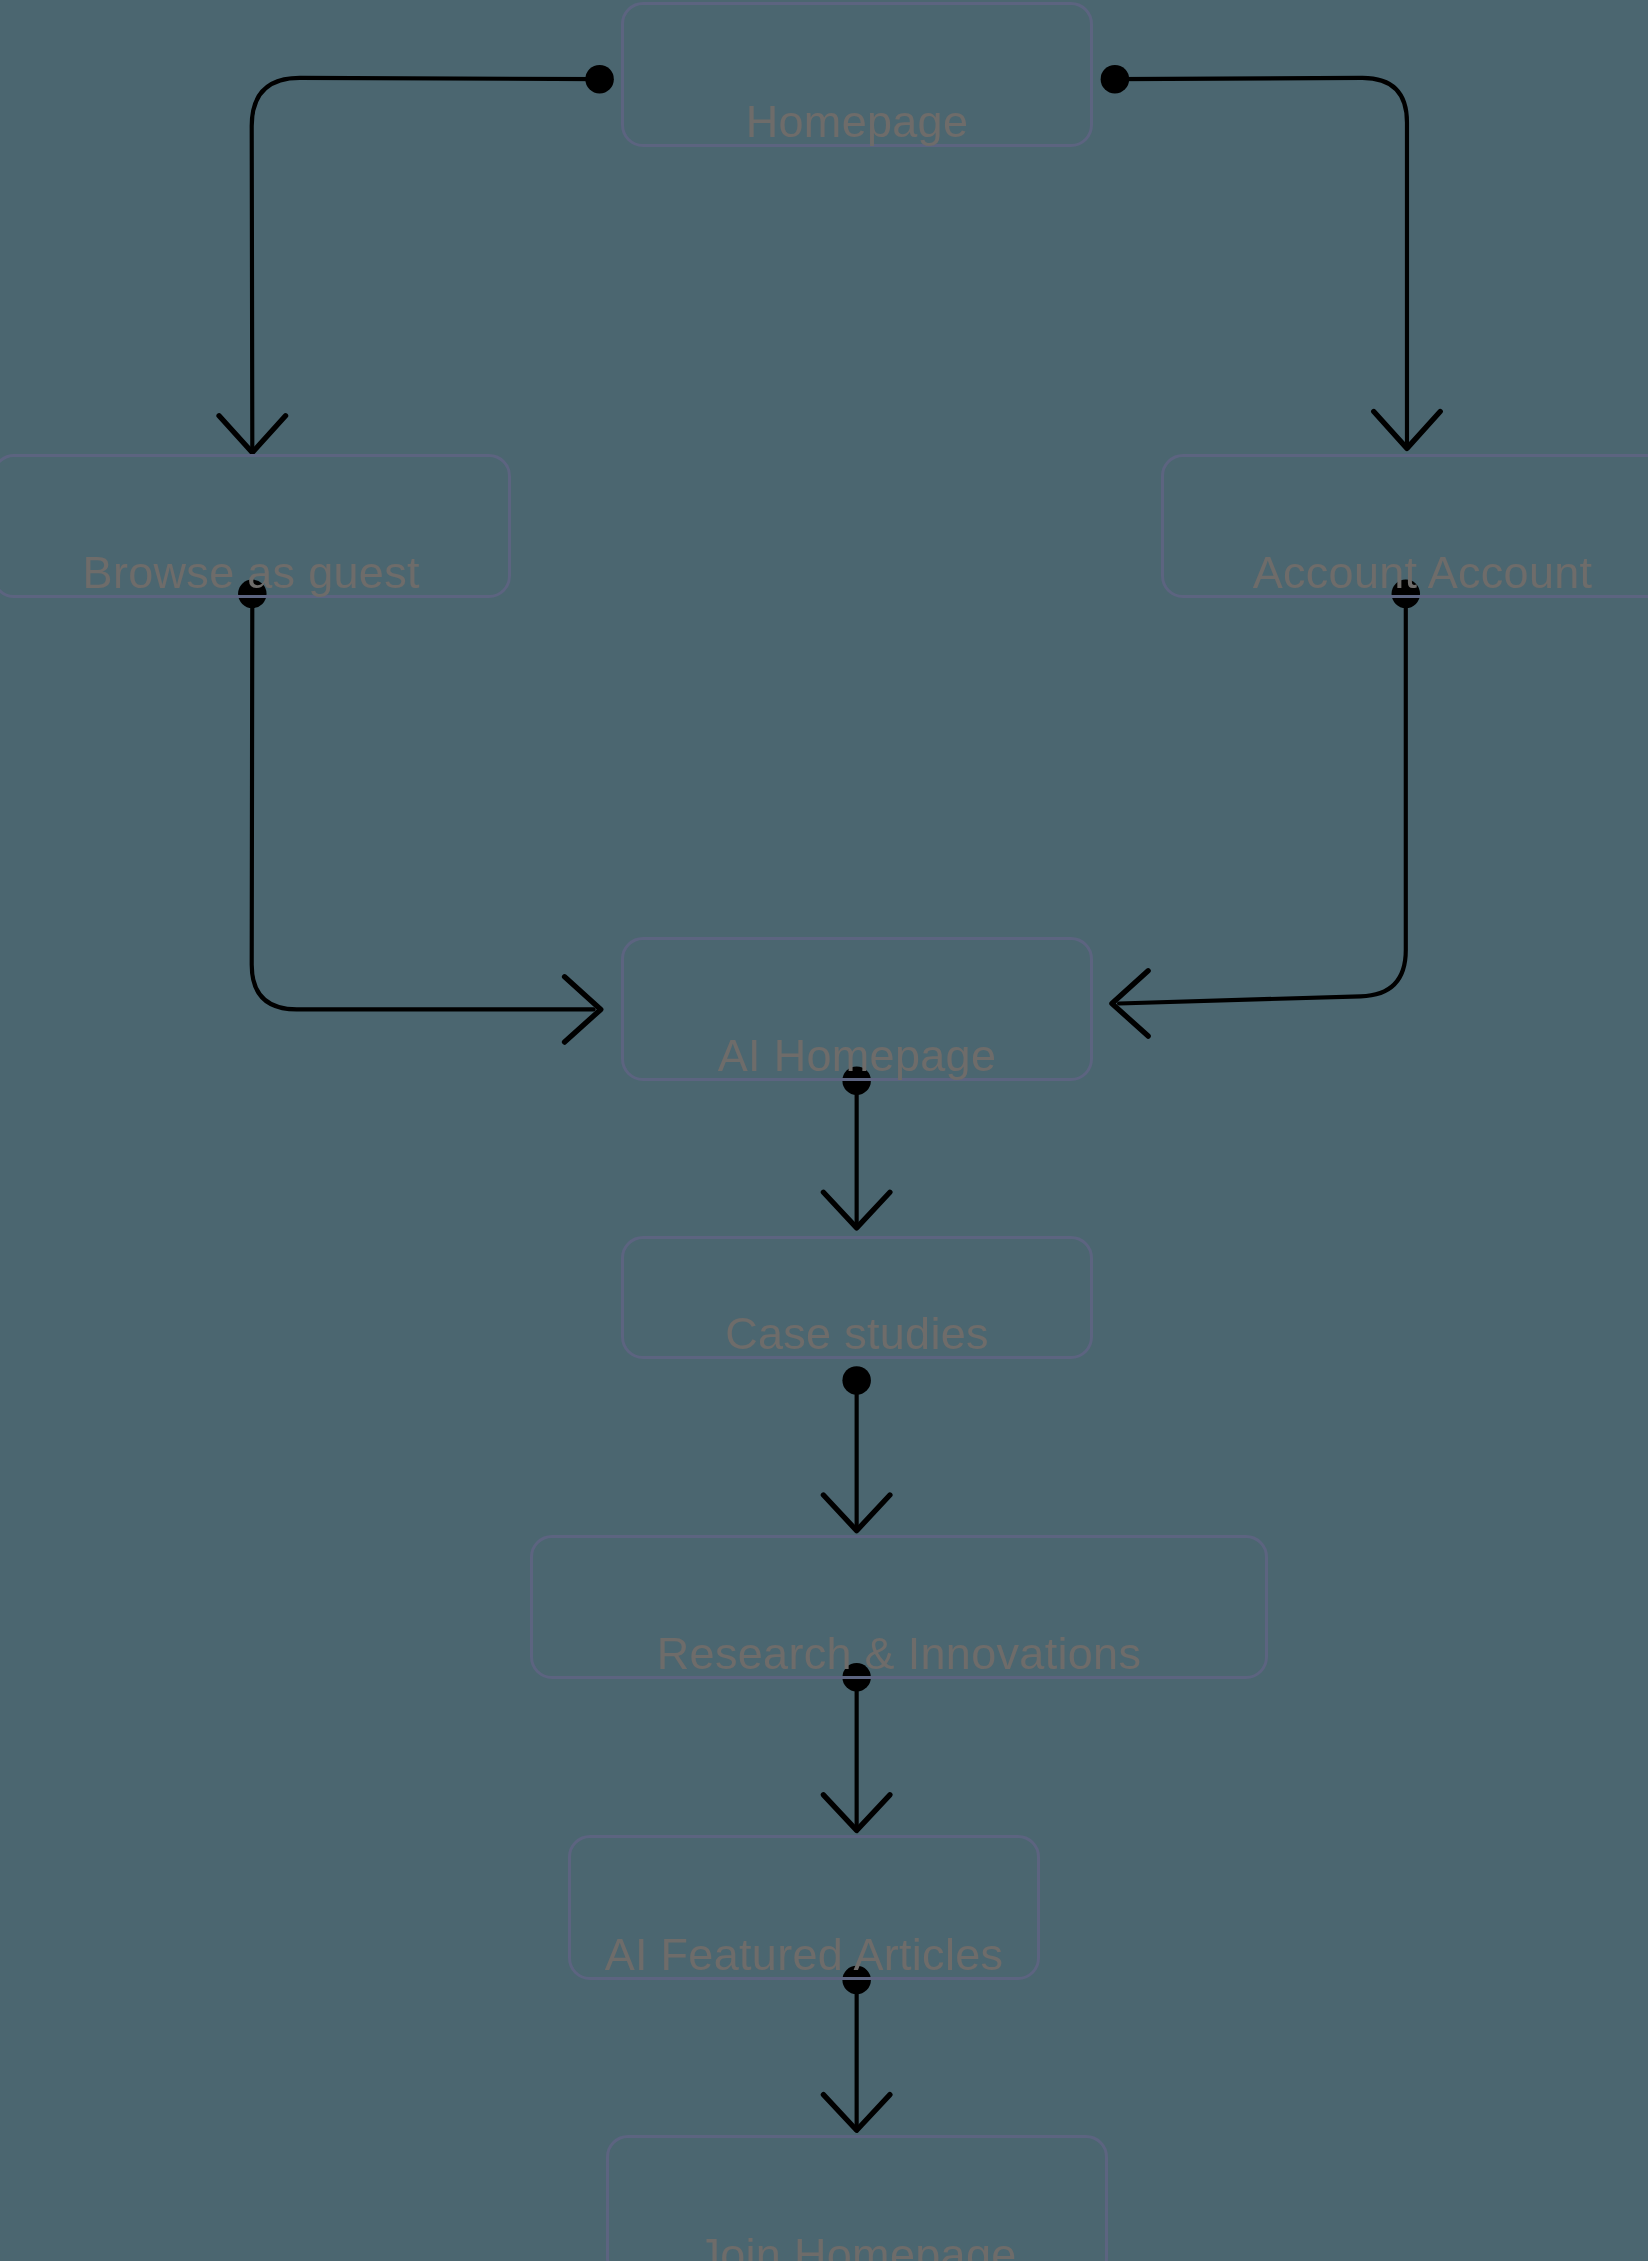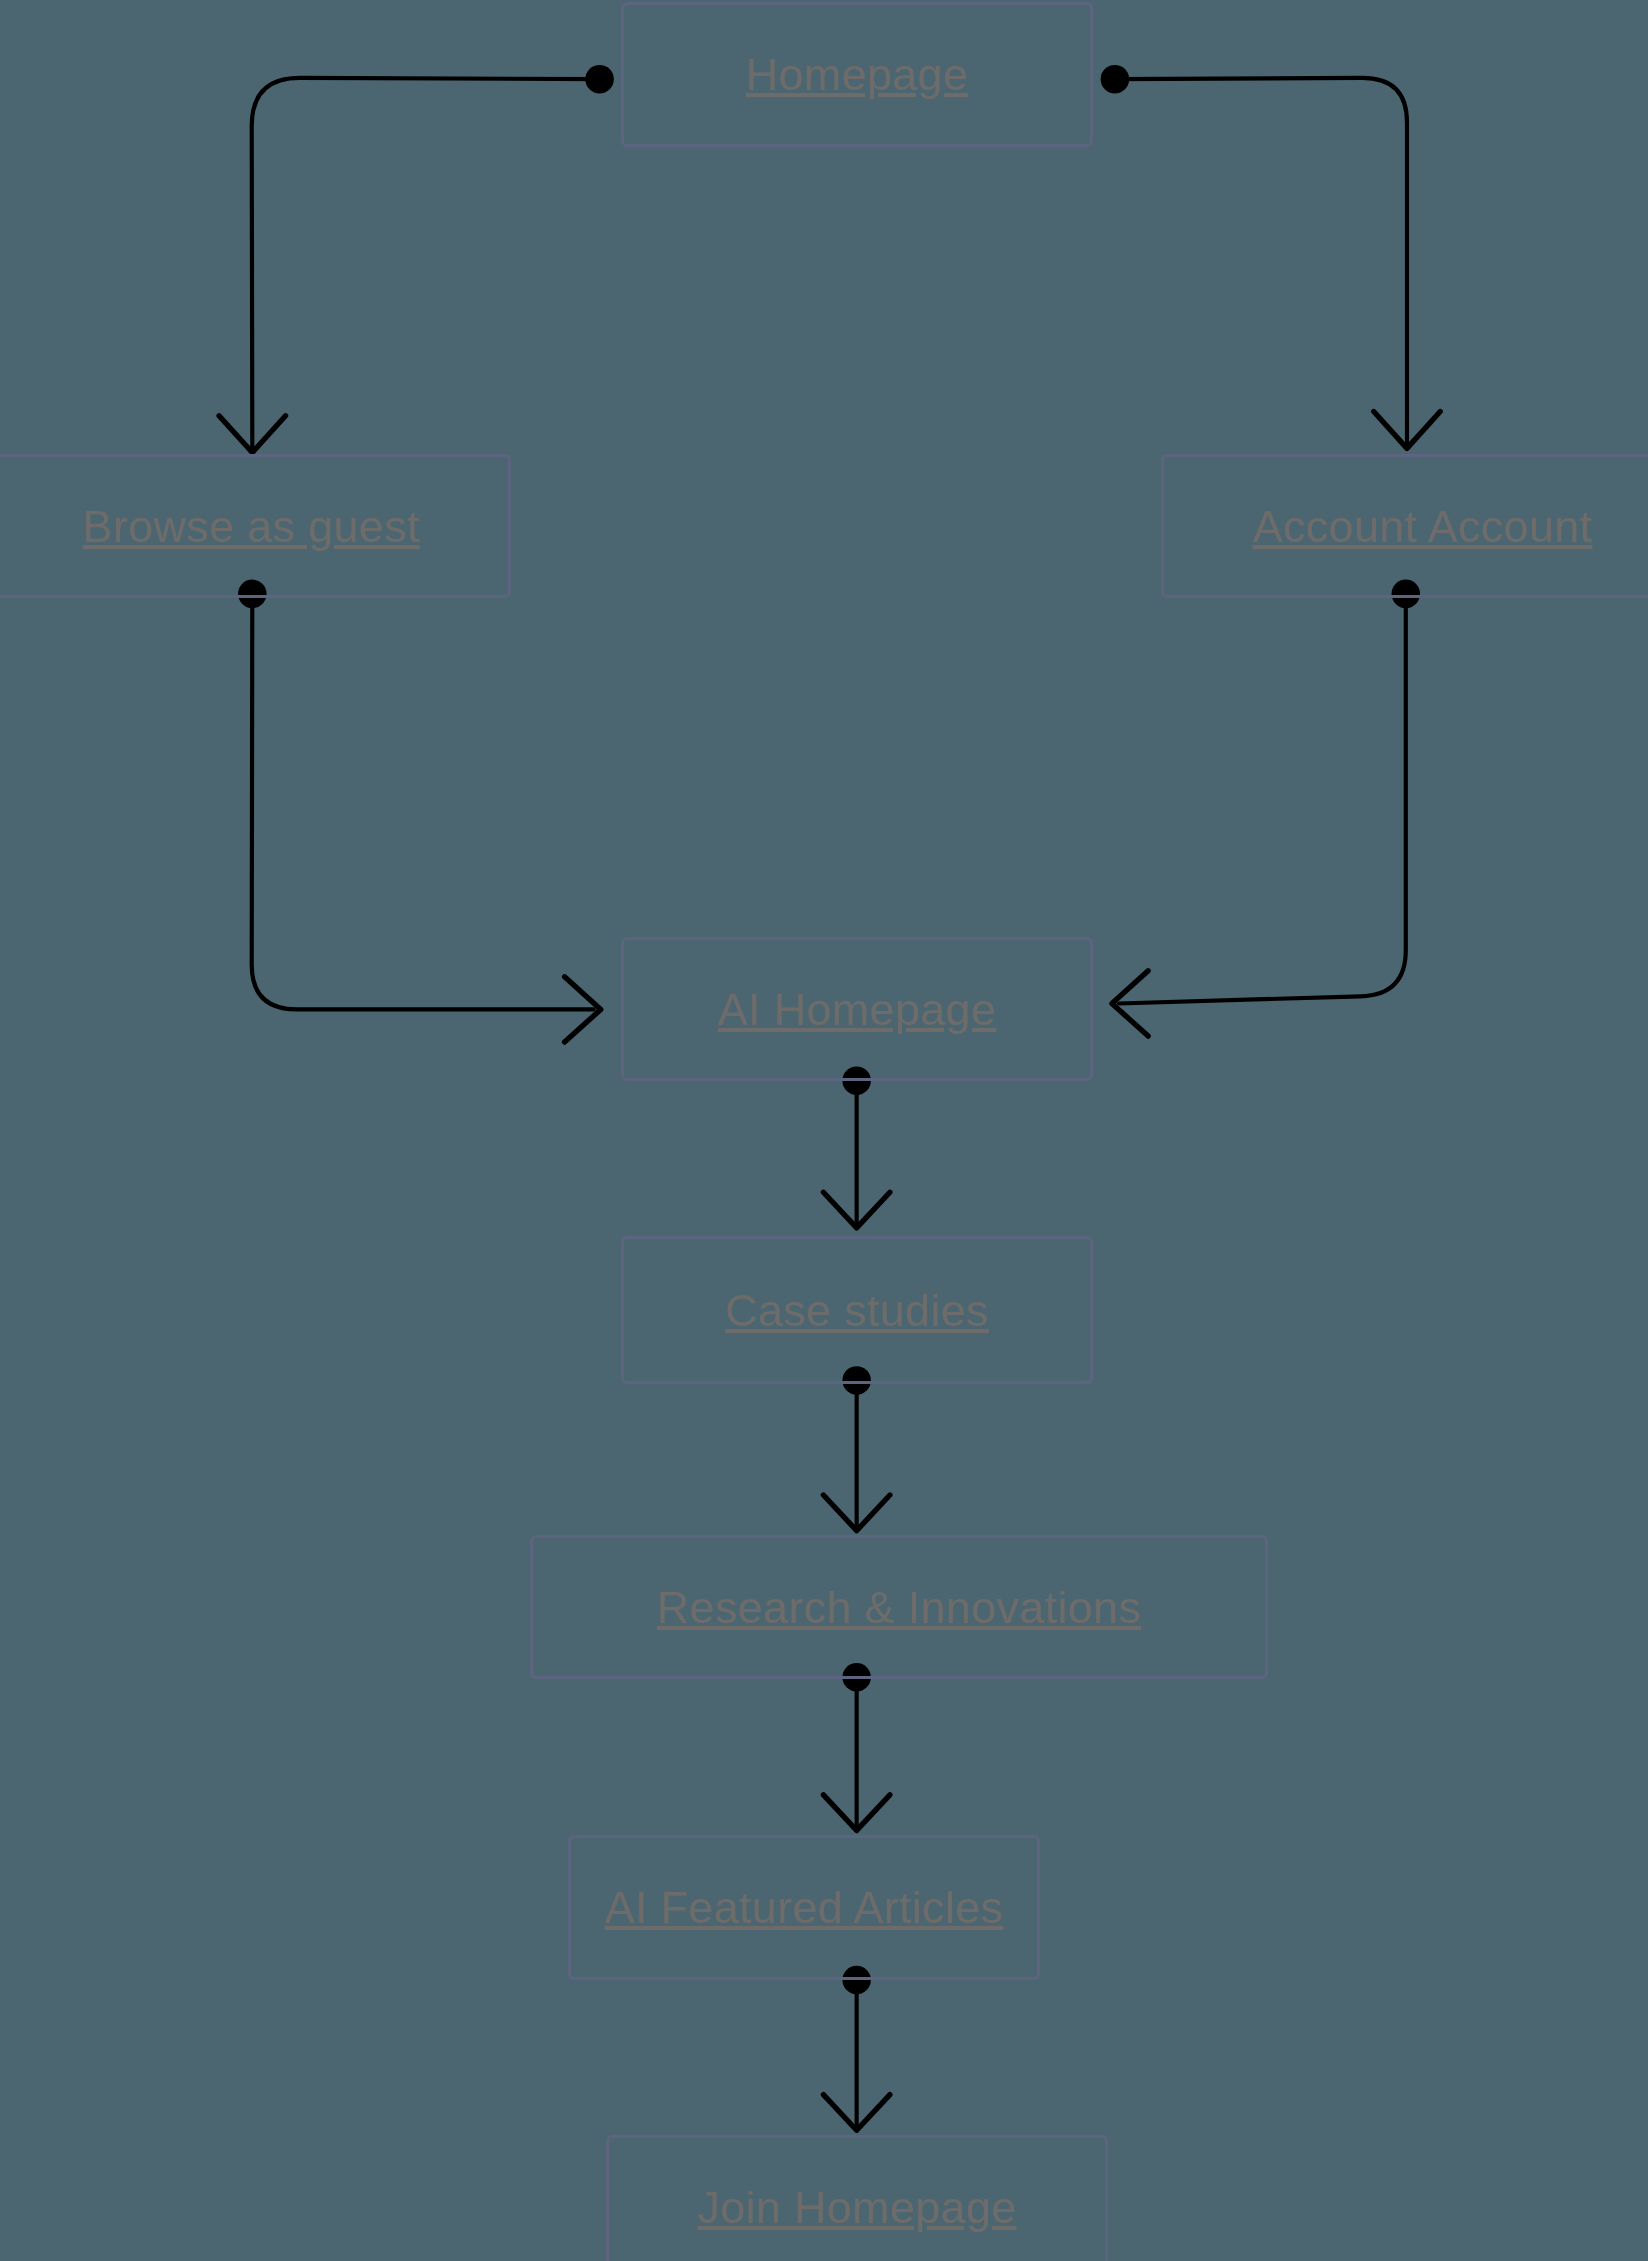--- a/index.html
+++ b/index.html
@@ -22,31 +22,30 @@
     position: absolute;
     left: 0; top: 0;
     width: 1648px;
     height: 2261px;
     pointer-events: none;
   }
   .node {
     position: absolute;
     box-sizing: border-box;
     border: 3px solid #5c6480;
-    border-radius: 6px;
+    border-radius: 22px;
     background: transparent;
     display: flex;
-    align-items: center;
+    align-items: flex-end;
     justify-content: center;
     color: #6e6c6a;
     font-size: 45px;
     font-weight: 400;
     letter-spacing: 0.3px;
     white-space: nowrap;
-    text-decoration: underline;
   }
   .node-label {
     color: #6e6c6a;
     line-height: 1;
     pointer-events: none;
   }
   .edge-path {
     fill: none;
     stroke: #000000;
     stroke-width: 7;
@@ -129,21 +128,21 @@
   </div>
 
   <div class="node" style="left:1161px; top:454px; width:523px; height:144px;">
     <span class="node-label">Account Account</span>
   </div>
 
   <div class="node" style="left:621px; top:937px; width:472px; height:144px;">
     <span class="node-label">AI Homepage</span>
   </div>
 
-  <div class="node" style="left:621px; top:1236px; width:472px; height:148px;">
+  <div class="node" style="left:621px; top:1236px; width:472px; height:123px;">
     <span class="node-label">Case studies</span>
   </div>
 
   <div class="node" style="left:530px; top:1535px; width:738px; height:144px;">
     <span class="node-label">Research &amp; Innovations</span>
   </div>
 
   <div class="node" style="left:568px; top:1835px; width:472px; height:145px;">
     <span class="node-label">AI Featured Articles</span>
   </div>

